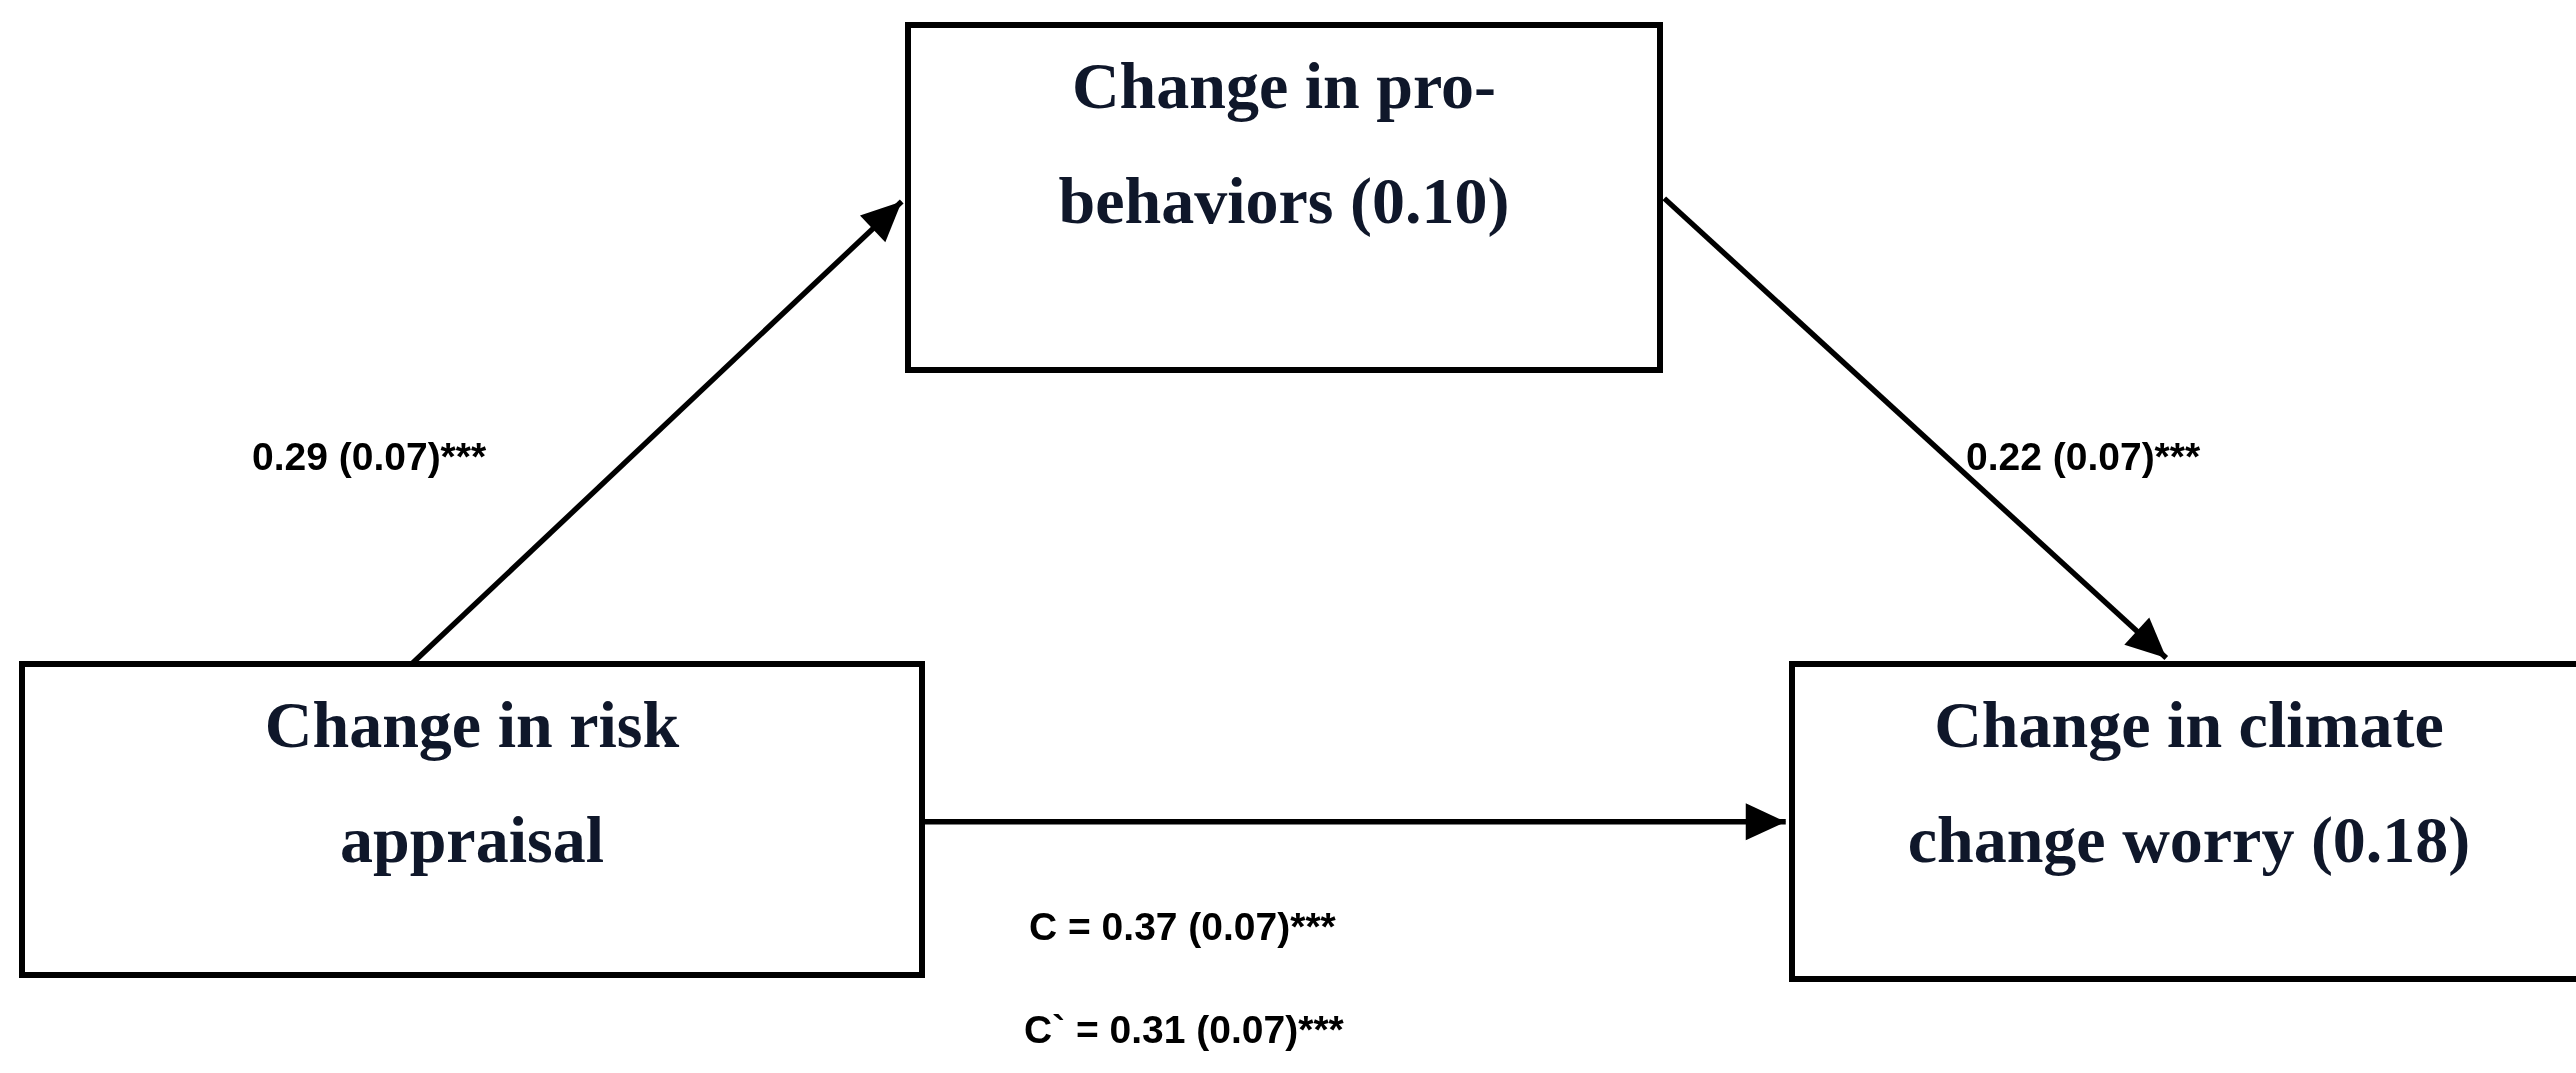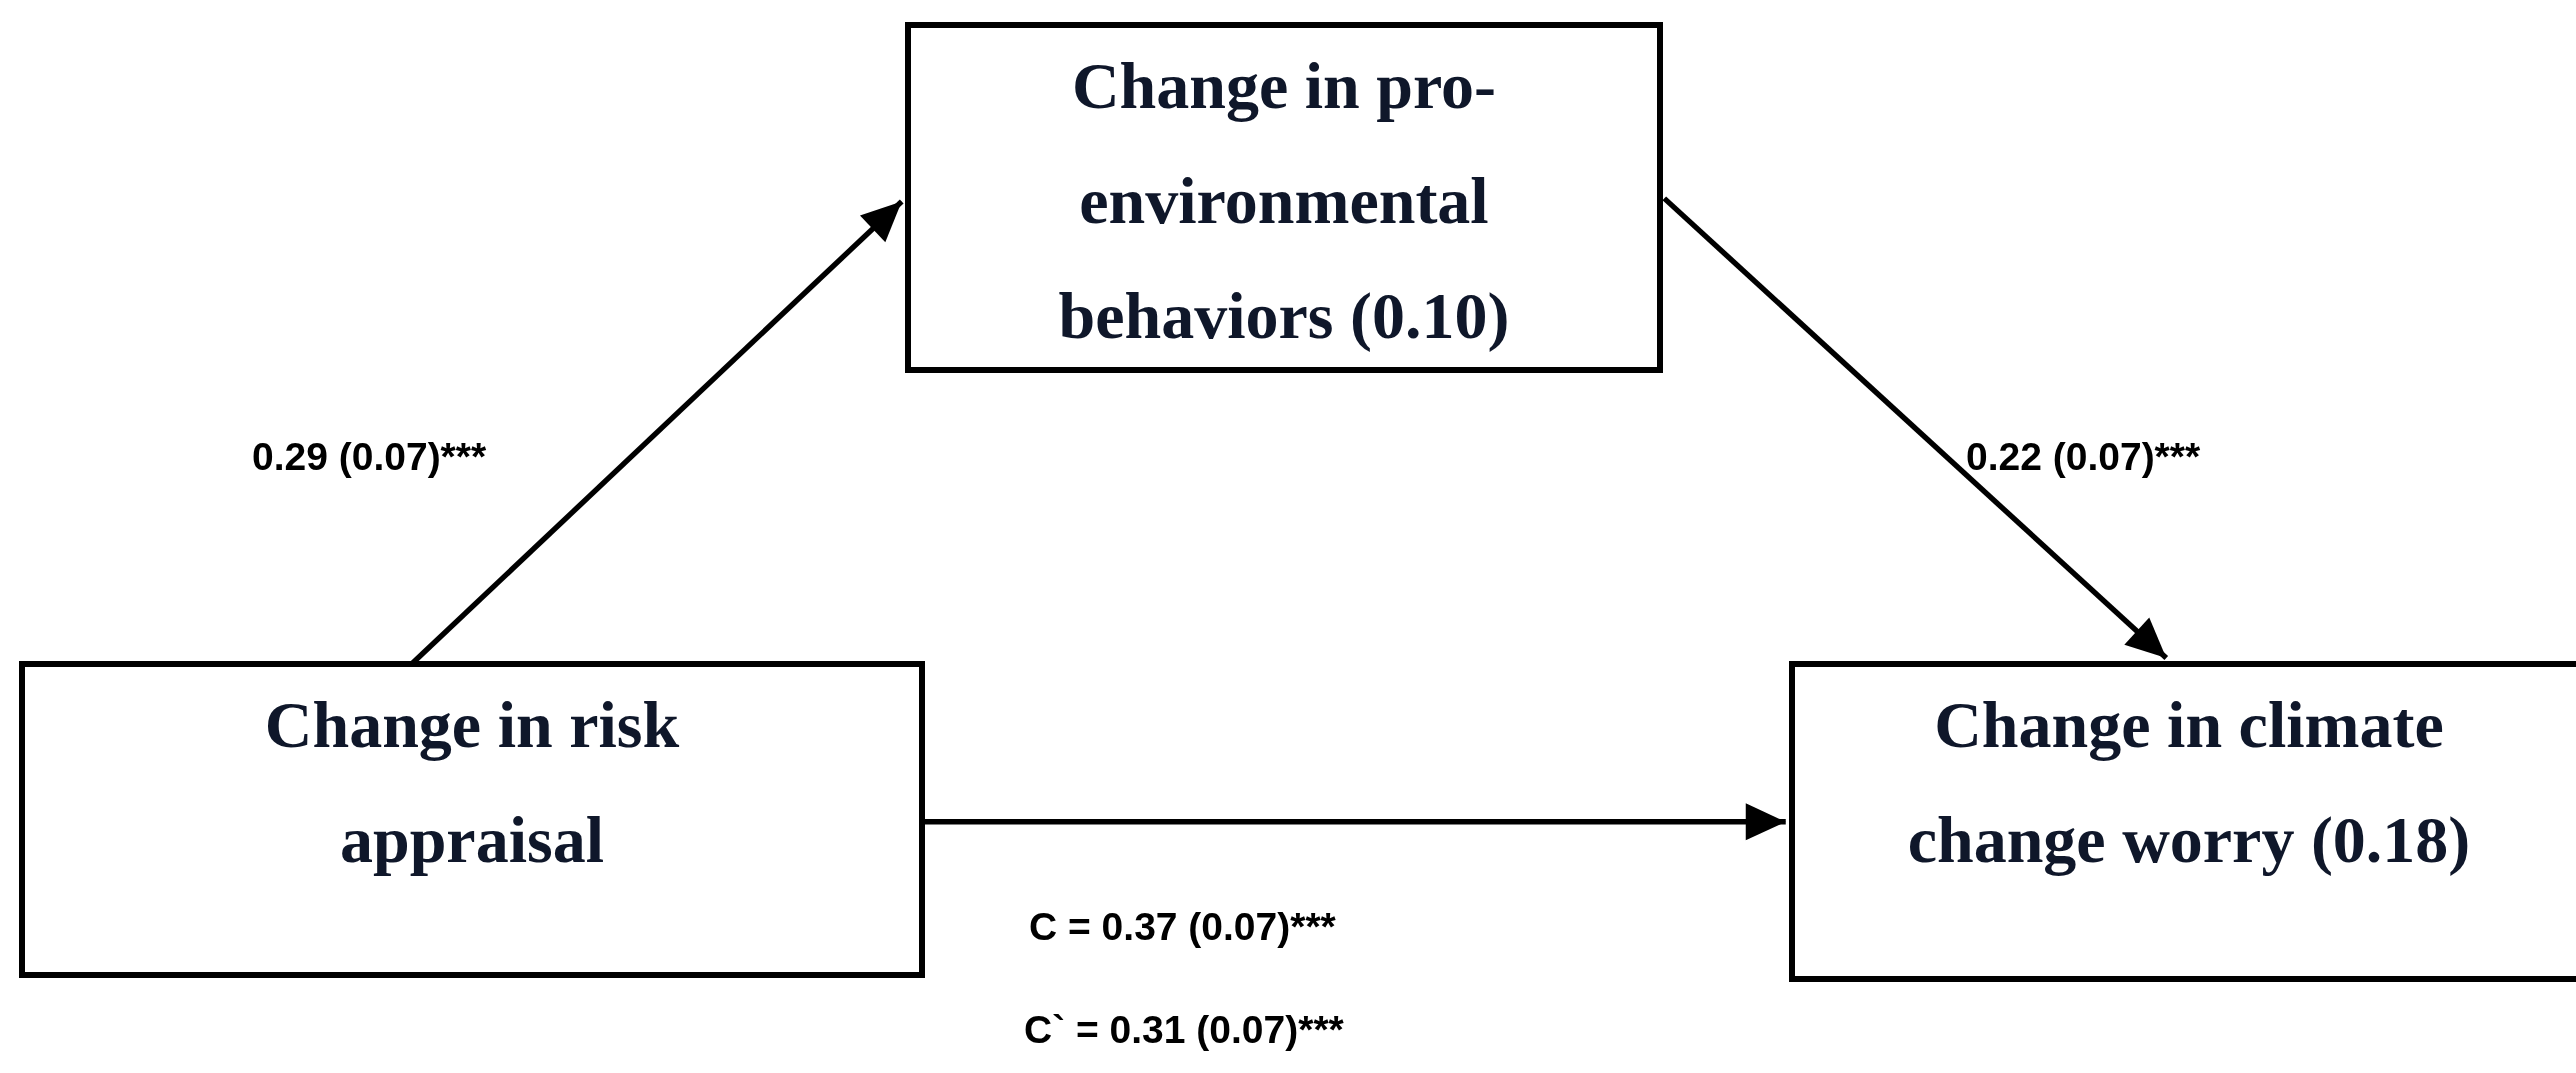--- a/index.html
+++ b/index.html
@@ -71,21 +71,20 @@
         <path d="M2,6 L54,30 L2,54 Z" fill="#000000"></path>
       </marker>
     </defs>
     <line class="path-line" x1="533" y1="866" x2="1173" y2="262" marker-end="url(#arrowhead)"></line>
     <line class="path-line" x1="2165" y1="258" x2="2818" y2="856" marker-end="url(#arrowhead)"></line>
     <line class="path-line" x1="1032" y1="1069" x2="2323" y2="1069" marker-end="url(#arrowhead)"></line>
   </svg>
 
   <div class="box box-mediator">
     <span>Change in pro-</span>
-    <span>environmental</span>
     <span>behaviors (0.10)</span>
   </div>
 
   <div class="box box-predictor">
     <span>Change in risk</span>
     <span>appraisal</span>
   </div>
 
   <div class="box box-outcome">
     <span>Change in climate</span>

